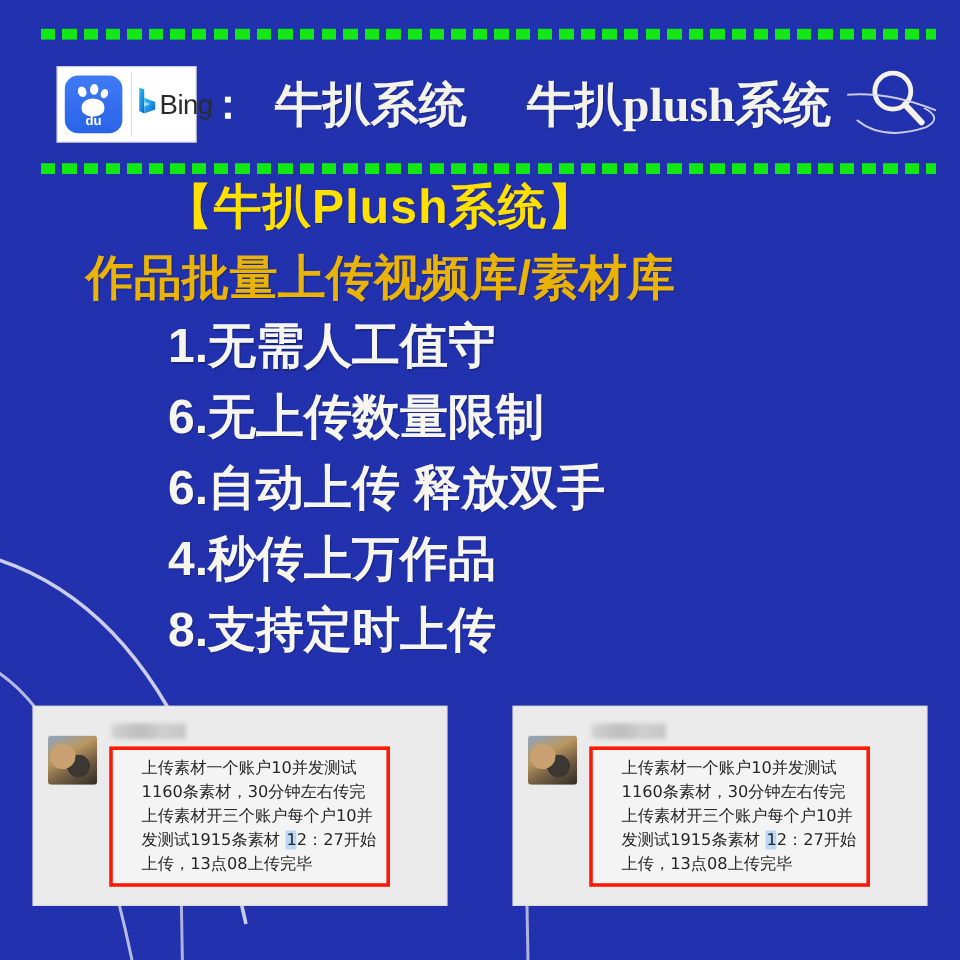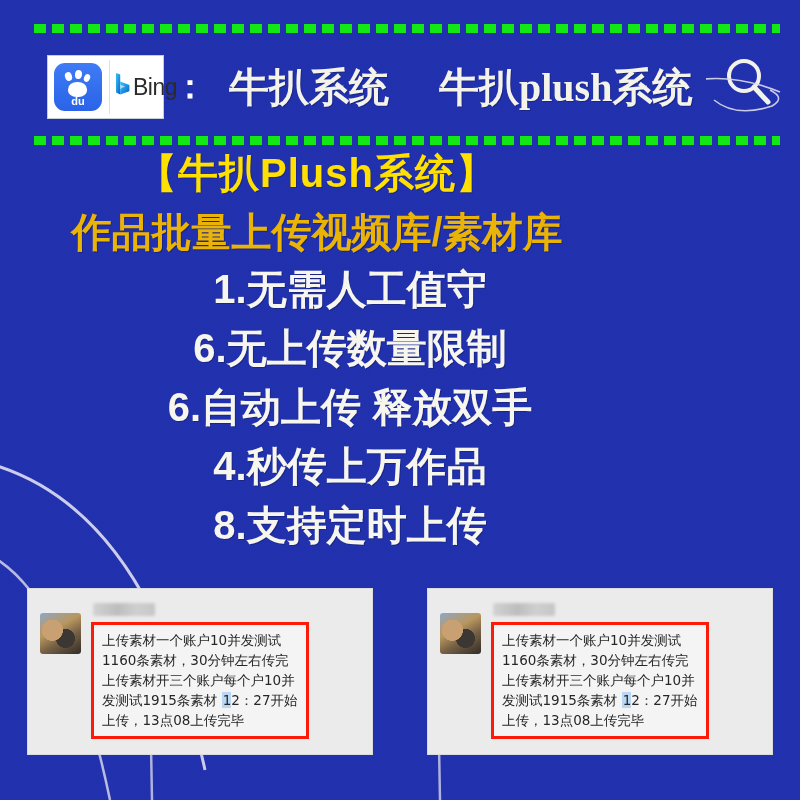--- a/index.html
+++ b/index.html
@@ -192,21 +192,20 @@
     text-align: left;
   }
   #feature-list li {
     color: #f7f6ee;
     font-size: 40px;
     font-weight: bold;
     line-height: 59px;
     font-family: "Liberation Sans", "DejaVu Sans", sans-serif;
     text-shadow: 1px 1px 0 rgba(0,0,0,.22);
     white-space: nowrap;
-    text-align: center;
   }
 
   
   #proof-row {
     position: absolute;
     top: 589px;
     left: 0;
     width: 800px;
     display: flex;
     justify-content: space-between;
@@ -244,21 +243,21 @@
     width: 62px;
     height: 13px;
     margin: 2px 0 6px 2px;
     border-radius: 2px;
     background: linear-gradient(90deg,#d2d2d2,#bdbdbd 40%,#cfcfcf 70%,#c6c6c6);
     filter: blur(1.6px);
   }
   .chat-bubble {
     background: #f4f4f4;
     border: 3px solid #fc1a08;
-    padding: 5px 8px 6px 8px;
+    padding: 5px 8px 6px 24px;
     display: inline-block;
   }
   .chat-line {
     color: #262626;
     font-size: 13.5px;
     line-height: 20px;
     white-space: nowrap;
     font-family: "DejaVu Sans", "Liberation Sans", sans-serif;
   }
   .hl {

